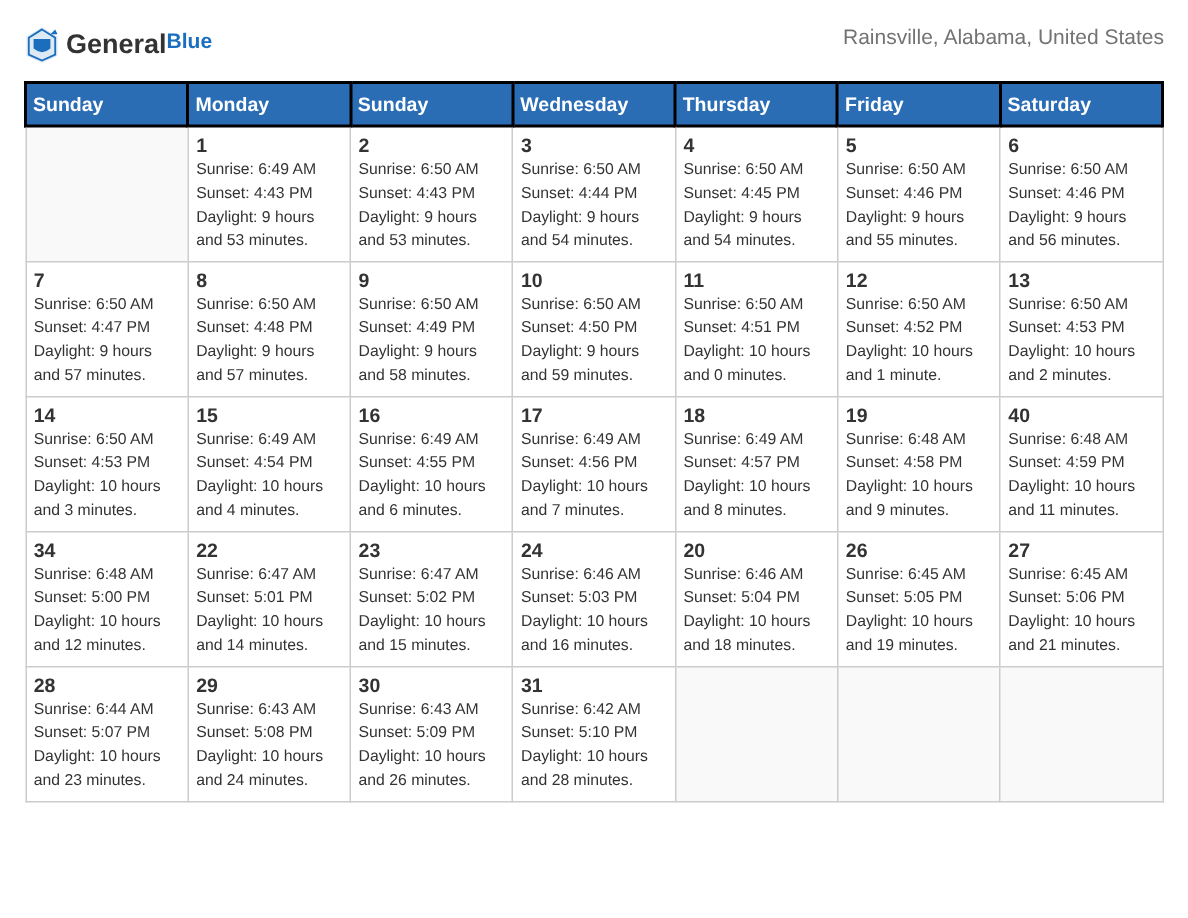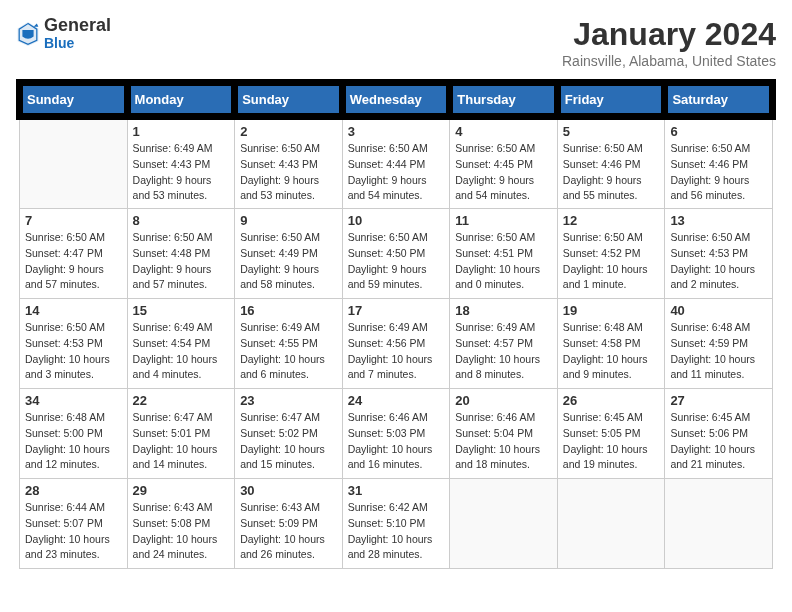--- a/index.html
+++ b/index.html
@@ -16,21 +16,21 @@
       align-items: flex-start;
       margin-bottom: 10px;
     }
     .logo {
       display: flex;
       align-items: center;
       gap: 4px;
     }
     .logo-text {
       display: flex;
-      flex-direction: column;
+      flex-direction: row;
       line-height: 1.1;
       justify-content: space-between;
     }
     .logo-icon {
       width: 24px;
       height: 28px;
     }
     .title-area {
       text-align: right;
     }
@@ -48,21 +48,21 @@
       border-collapse: collapse;
       table-layout: fixed;
     }
     th {
       background-color: #2a6db5;
       color: #fff;
       padding: 6px 4px;
       font-size: 13px;
       font-weight: bold;
       text-align: left;
-      border: 7px solid #000000;
+      border: 2px solid #000000;
     }
     td {
       vertical-align: top;
       border: 1px solid #ccc;
       padding: 4px 5px;
       font-size: 11px;
       color: #333;
       height: 90px;
       background: #fff;
     }
@@ -90,21 +90,20 @@
       <polygon points="15,4 26,11 26,25 15,30 4,25 4,11" fill="none" stroke="#1a6ebd" stroke-width="1.5"></polygon>
       <path d="M8,12 L22,12 L22,20 Q15,26 8,20 Z" fill="#1a6ebd"></path>
       <path d="M22,8 L26,4 L28,8 Z" fill="#1a6ebd"></path>
     </svg>
     <div class="logo-text">
       <span style="font-size:18px;font-weight:bold;color:#333;line-height:1.1;">General</span>
       <span style="font-size:14px;font-weight:bold;color:#1a6ebd;line-height:1.1;">Blue</span>
     </div>
   </div>
   <div class="title-area">
-    <div class="month-year">January 2024</div>
     <div class="location">Rainsville, Alabama, United States</div>
   </div>
 </div>
 
 <table>
   <thead>
     <tr>
     <th>Sunday</th>
         <th>Monday</th>
         <th>Sunday</th>

